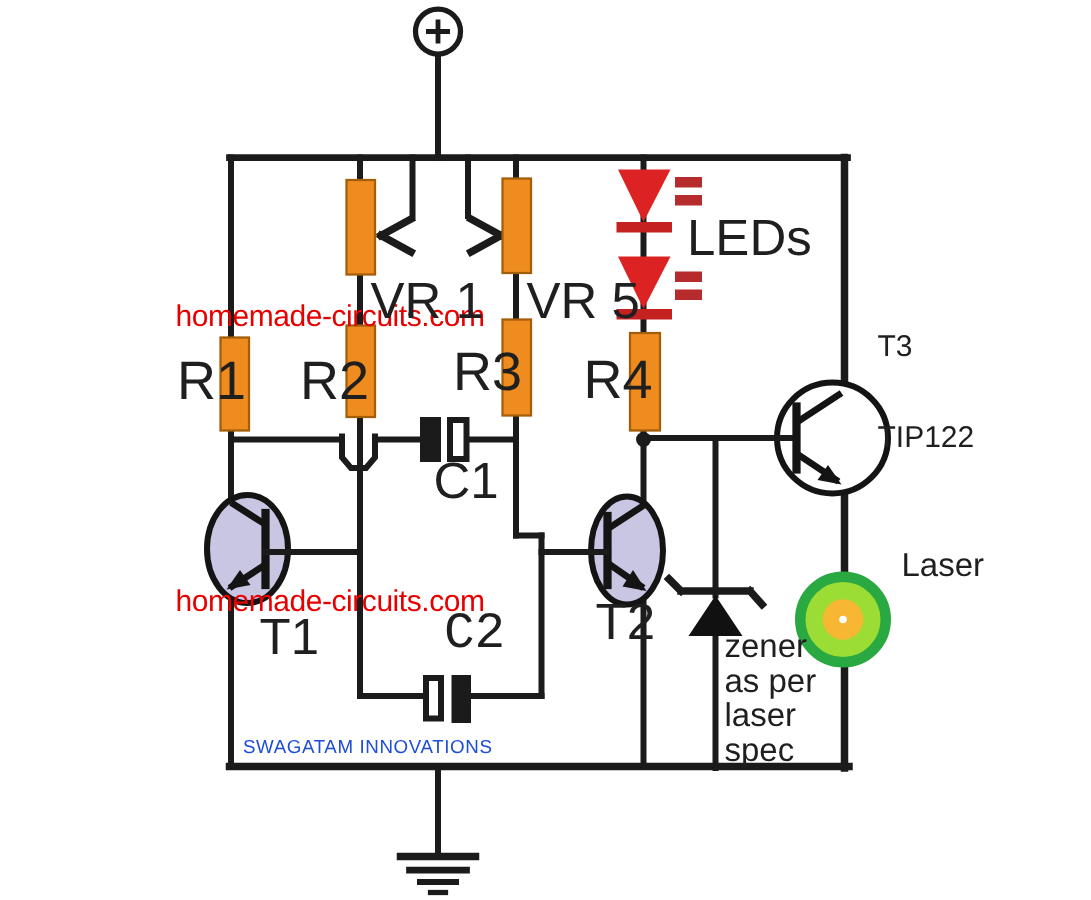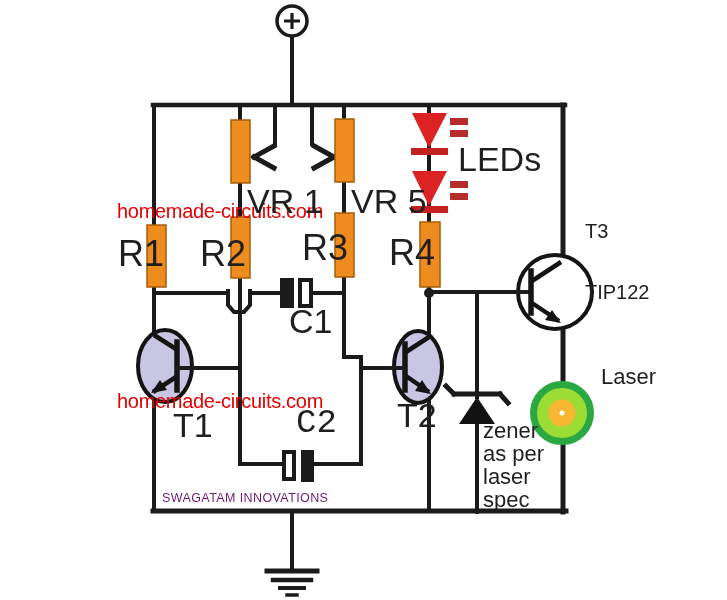--- a/index.html
+++ b/index.html
@@ -180,14 +180,14 @@
   <div class="lbl lbl-t3" style="left:585px;top:221px;">T3</div>
   <div class="lbl lbl-t3" style="left:585px;top:247px;margin-top:35px;">TIP122</div>
 
   <div class="lbl lbl-laser" style="left:601px;top:366px;">Laser</div>
 
   <div class="lbl lbl-note" style="left:483px;top:419px;">zener
 as per
 laser
 spec</div>
 
-  <div class="lbl credit" style="left:162px;top:492px;color:#701a75;">SWAGATAM INNOVATIONS</div>
+  <div class="lbl credit" style="left:162px;top:492px;color:#1d4ed8;">SWAGATAM INNOVATIONS</div>
 </div>
 
 </body></html>

